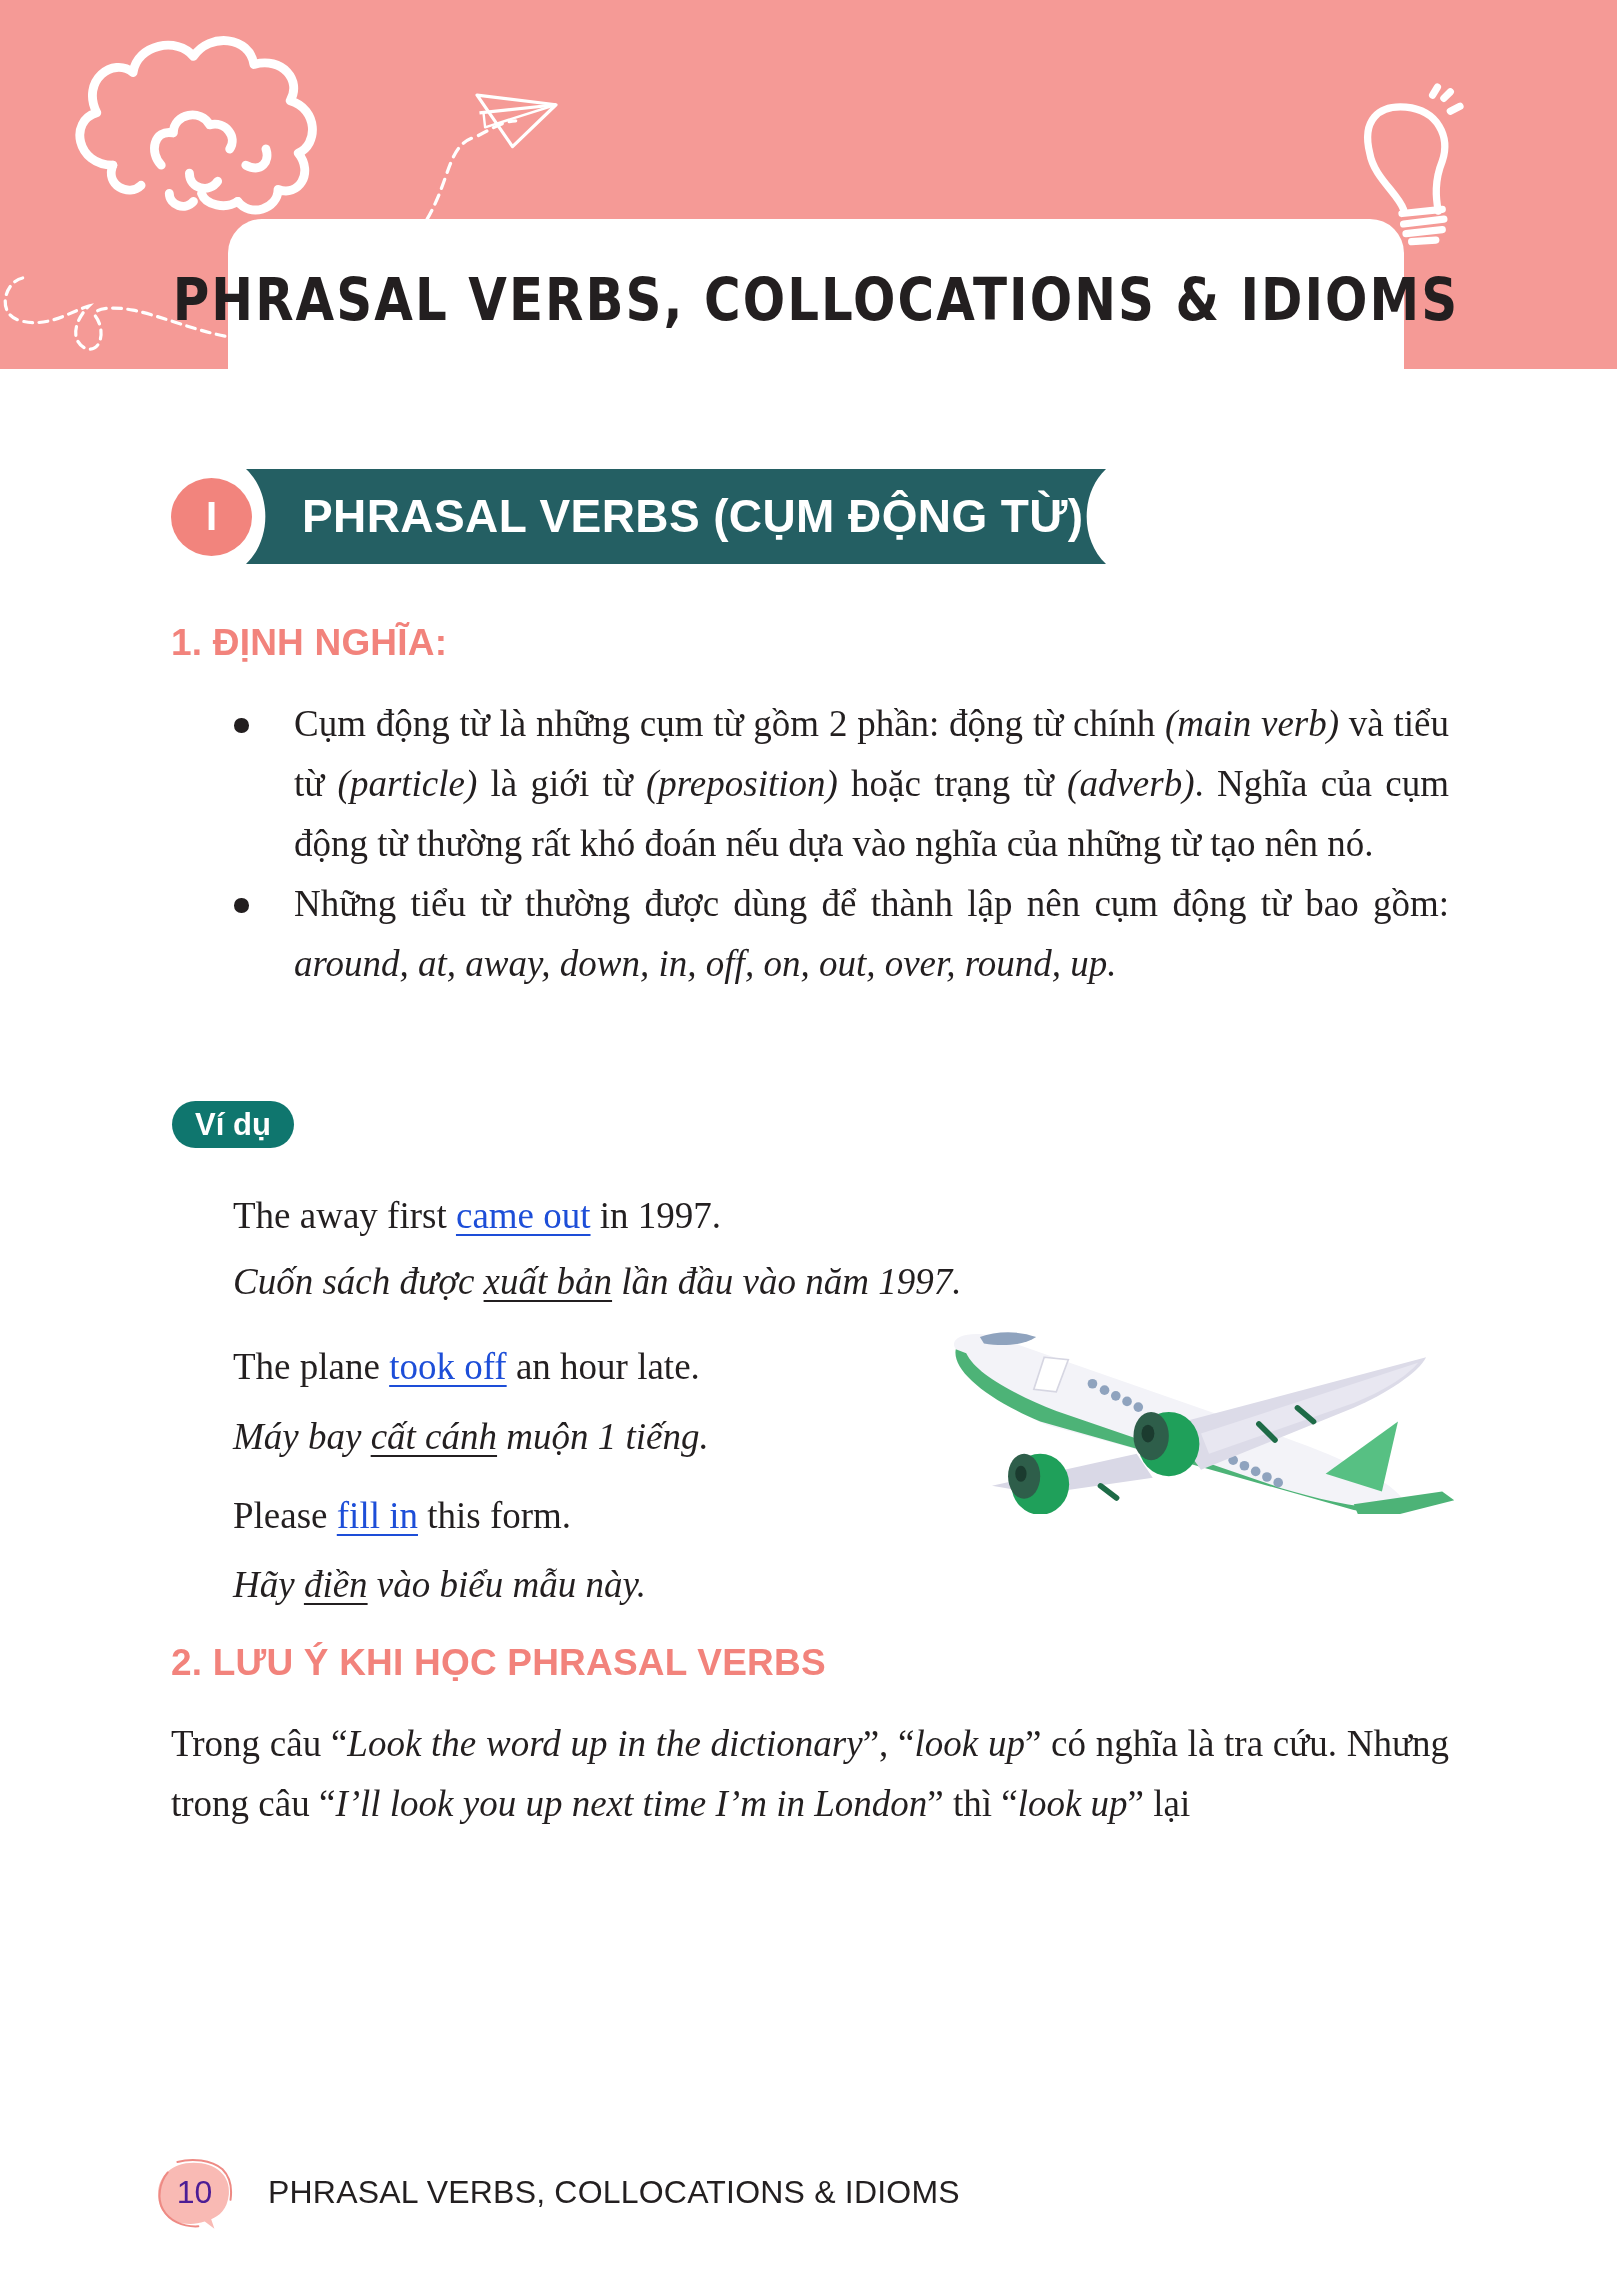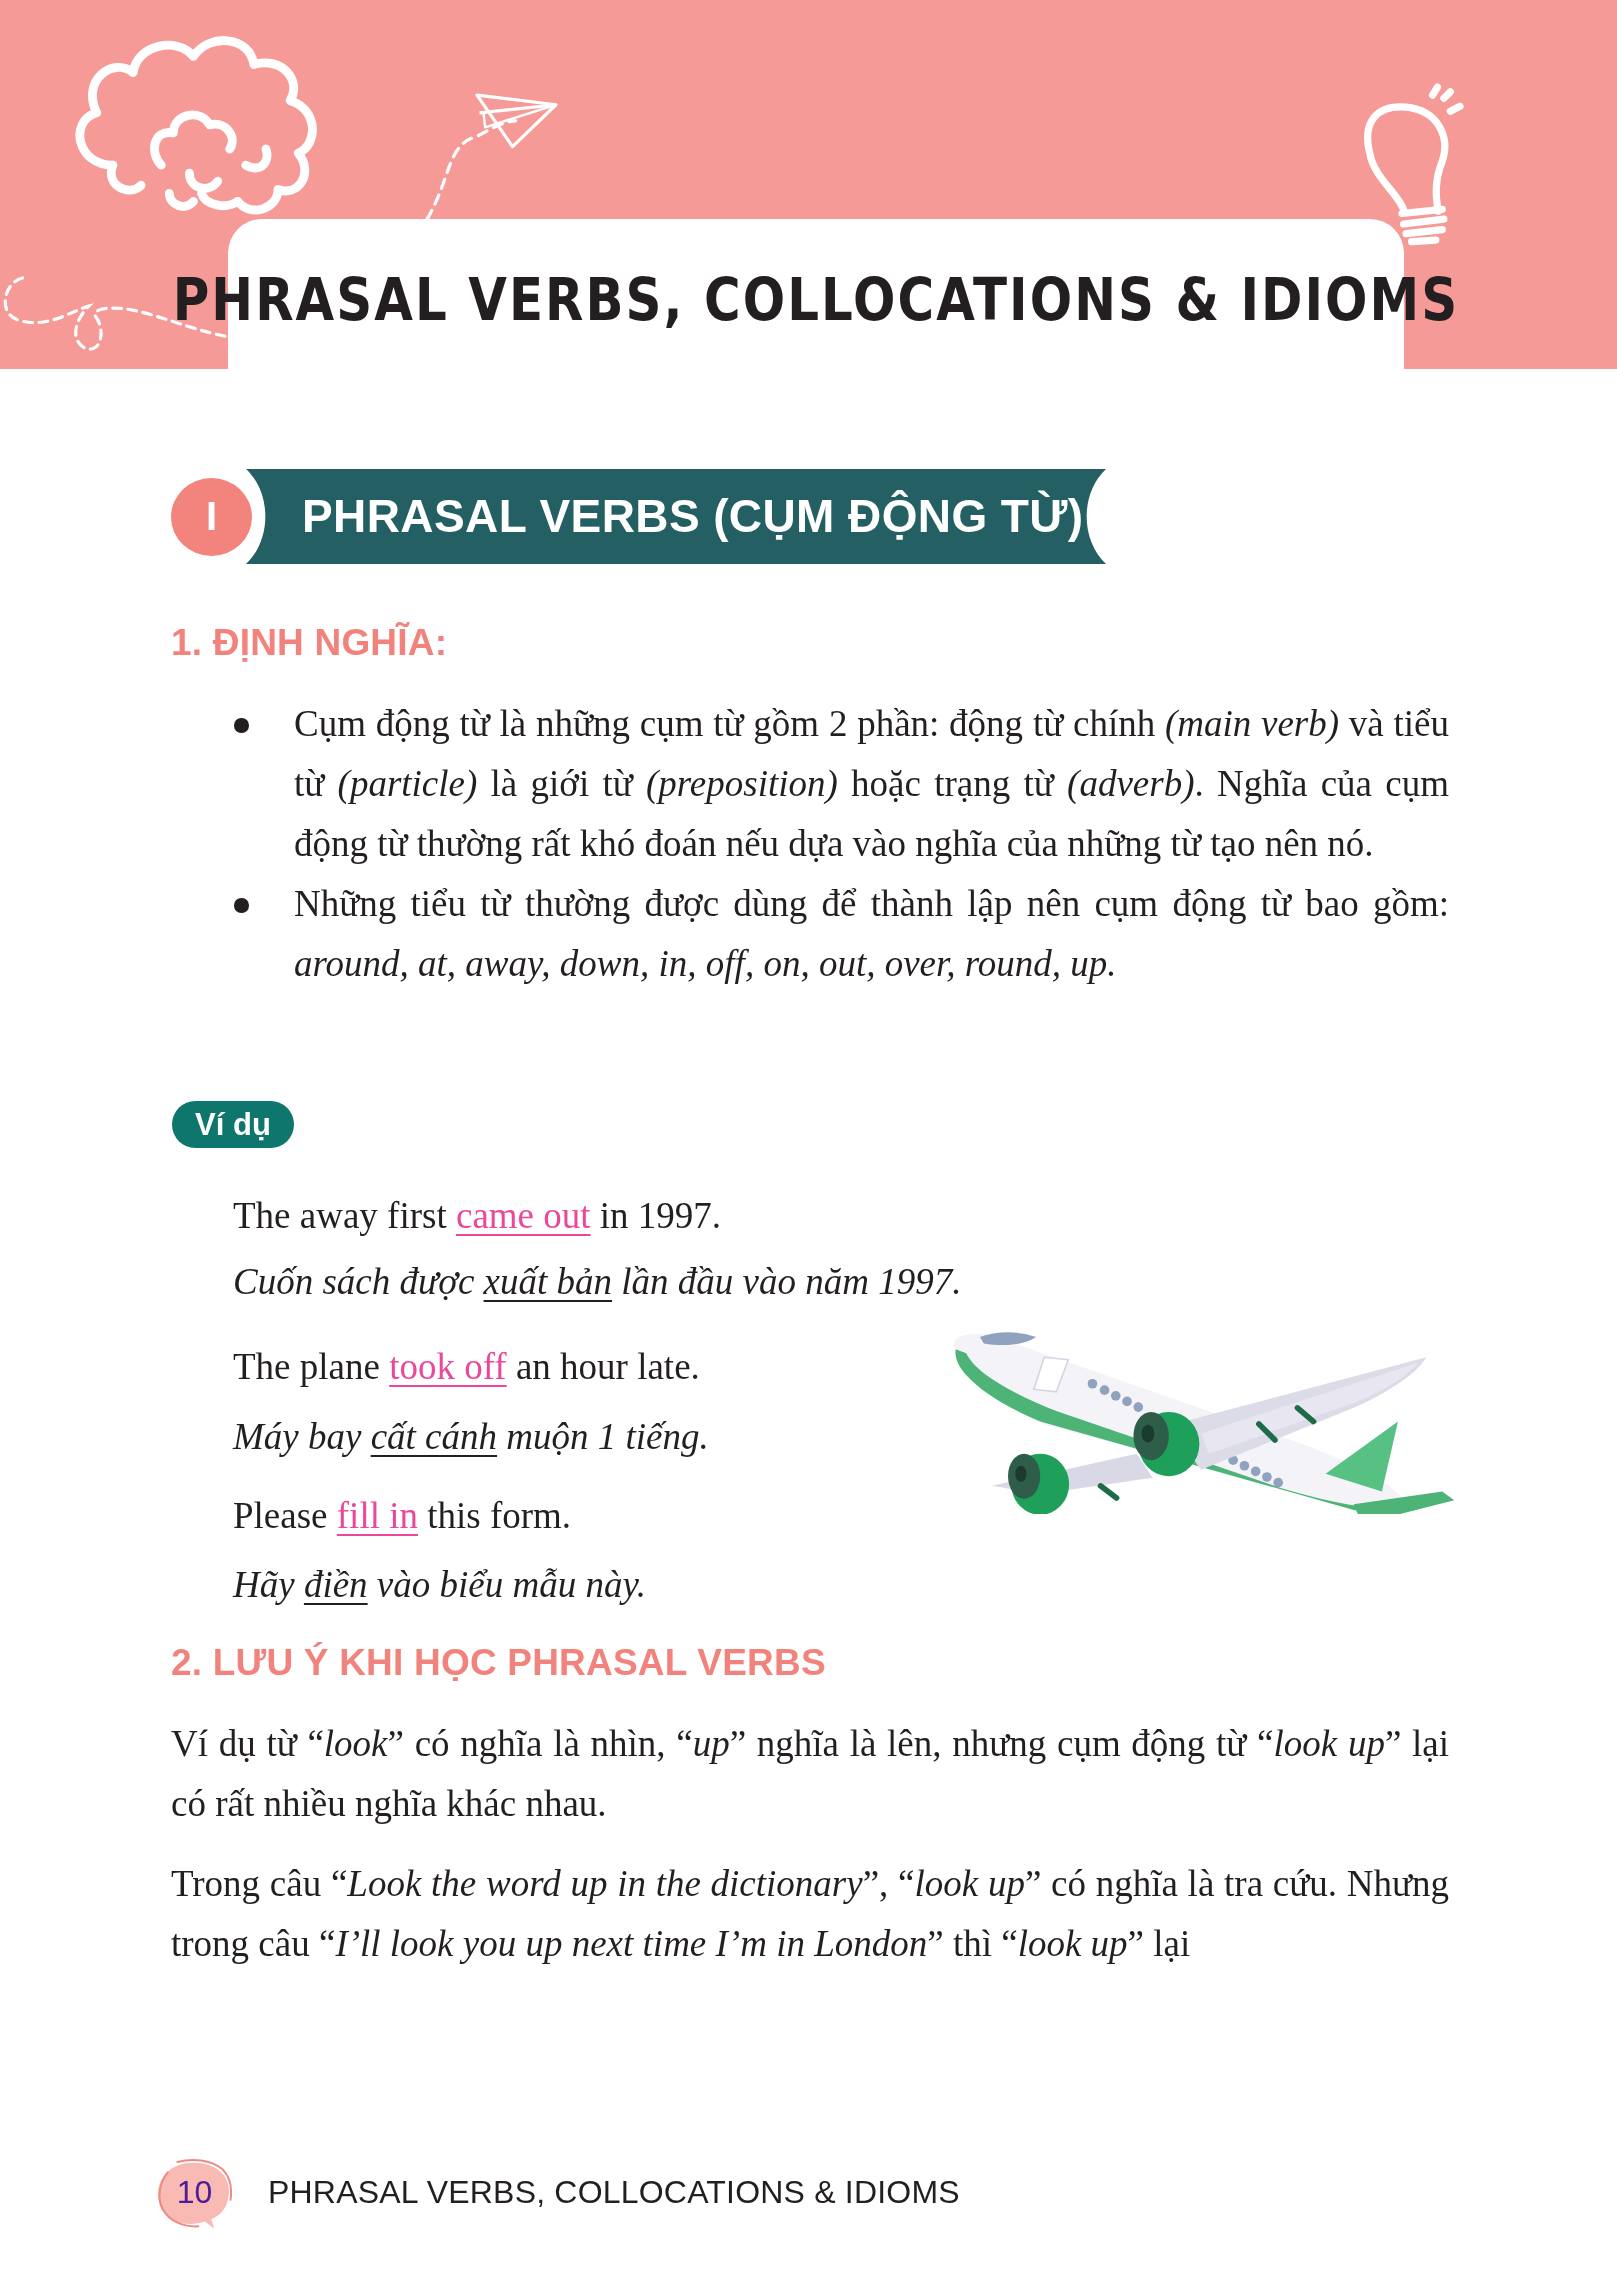--- a/index.html
+++ b/index.html
@@ -49,21 +49,21 @@
   }
   i, .it { font-style: italic; }
 
   .badge {
     position: absolute; left: 172px; top: 1101px; width: 122px; height: 47px; border-radius: 23.4px;
     background: #0f766e; color: #ffffff; font-family: "Liberation Sans", sans-serif; font-weight: bold;
     font-size: 31px; display: flex; align-items: center; justify-content: center;
   }
 
   .ex { position: absolute; left: 233px; font-size: 37px; line-height: 48px; white-space: nowrap; color: #231f20; }
-  .ex-pv { color: #ec4899; text-decoration: underline; text-decoration-thickness: 2.4px; text-underline-offset: 6.4px; }
+  .ex-pv { color: #1d4ed8; text-decoration: underline; text-decoration-thickness: 2.4px; text-underline-offset: 6.4px; }
   .ex-vi { font-style: italic; }
   .ex-vi-u { text-decoration: underline; text-decoration-thickness: 2.4px; text-underline-offset: 6.4px; }
 
   .paras { position: absolute; left: 171px; width: 1278px; }
   .para { text-align: justify; text-align-last: left; margin-bottom: 20px; }
 
   
   .airplane { position: absolute; left: 935px; top: 1313px; width: 532px; height: 201px; }
 
   
@@ -204,23 +204,20 @@
 
   <path d="M485 200 L575 135 L555 222 Z" fill="#57C083"></path>
 
   <path d="M520 238 L630 222 L645 233 L530 262 Z" fill="#4DB377"></path>
 </svg>
 
 <div class="subhead" style="top:1642px;">2. LƯU Ý KHI HỌC PHRASAL VERBS</div>
 
 <div class="paras body" style="top:1714px;">
   <p class="para">
-    <span>Ví dụ từ “</span><i>look</i><span>” có nghĩa là nhìn, “</span><i>up</i><span>” nghĩa là lên, nhưng cụm động từ “</span><i>look up</i><span>” lại có rất nhiều nghĩa khác nhau.</span>
-  </p>
-  <p class="para">
     <span>Trong câu “</span><i>Look the word up in the dictionary</i><span>”, “</span><i>look up</i><span>” có nghĩa là tra cứu. Nhưng trong câu “</span><i>I’ll look you up next time I’m in London</i><span>” thì “</span><i>look up</i><span>” lại</span>
   </p>
 </div>
 
 <svg class="footer-bubble" viewBox="0 0 100 92" xmlns="http://www.w3.org/2000/svg">
   <path d="M50 6 C78 6 96 22 94 45 C92 64 82 72 72 76 L76 88 L64 79 C58 81 52 82 46 82 C20 82 6 66 6 45 C6 22 24 6 50 6 Z" fill="#F9BAB4"></path>
   <path d="M18 18 C8 30 4 50 12 64 C20 78 36 86 56 85" fill="none" stroke="#EE8A84" stroke-width="2.5" stroke-linecap="round"></path>
   <path d="M30 5 C48 0 72 2 86 14 C96 24 98 38 96 52" fill="none" stroke="#EE8A84" stroke-width="2.5" stroke-linecap="round"></path>
 </svg>
 <div class="footer-num">10</div>

